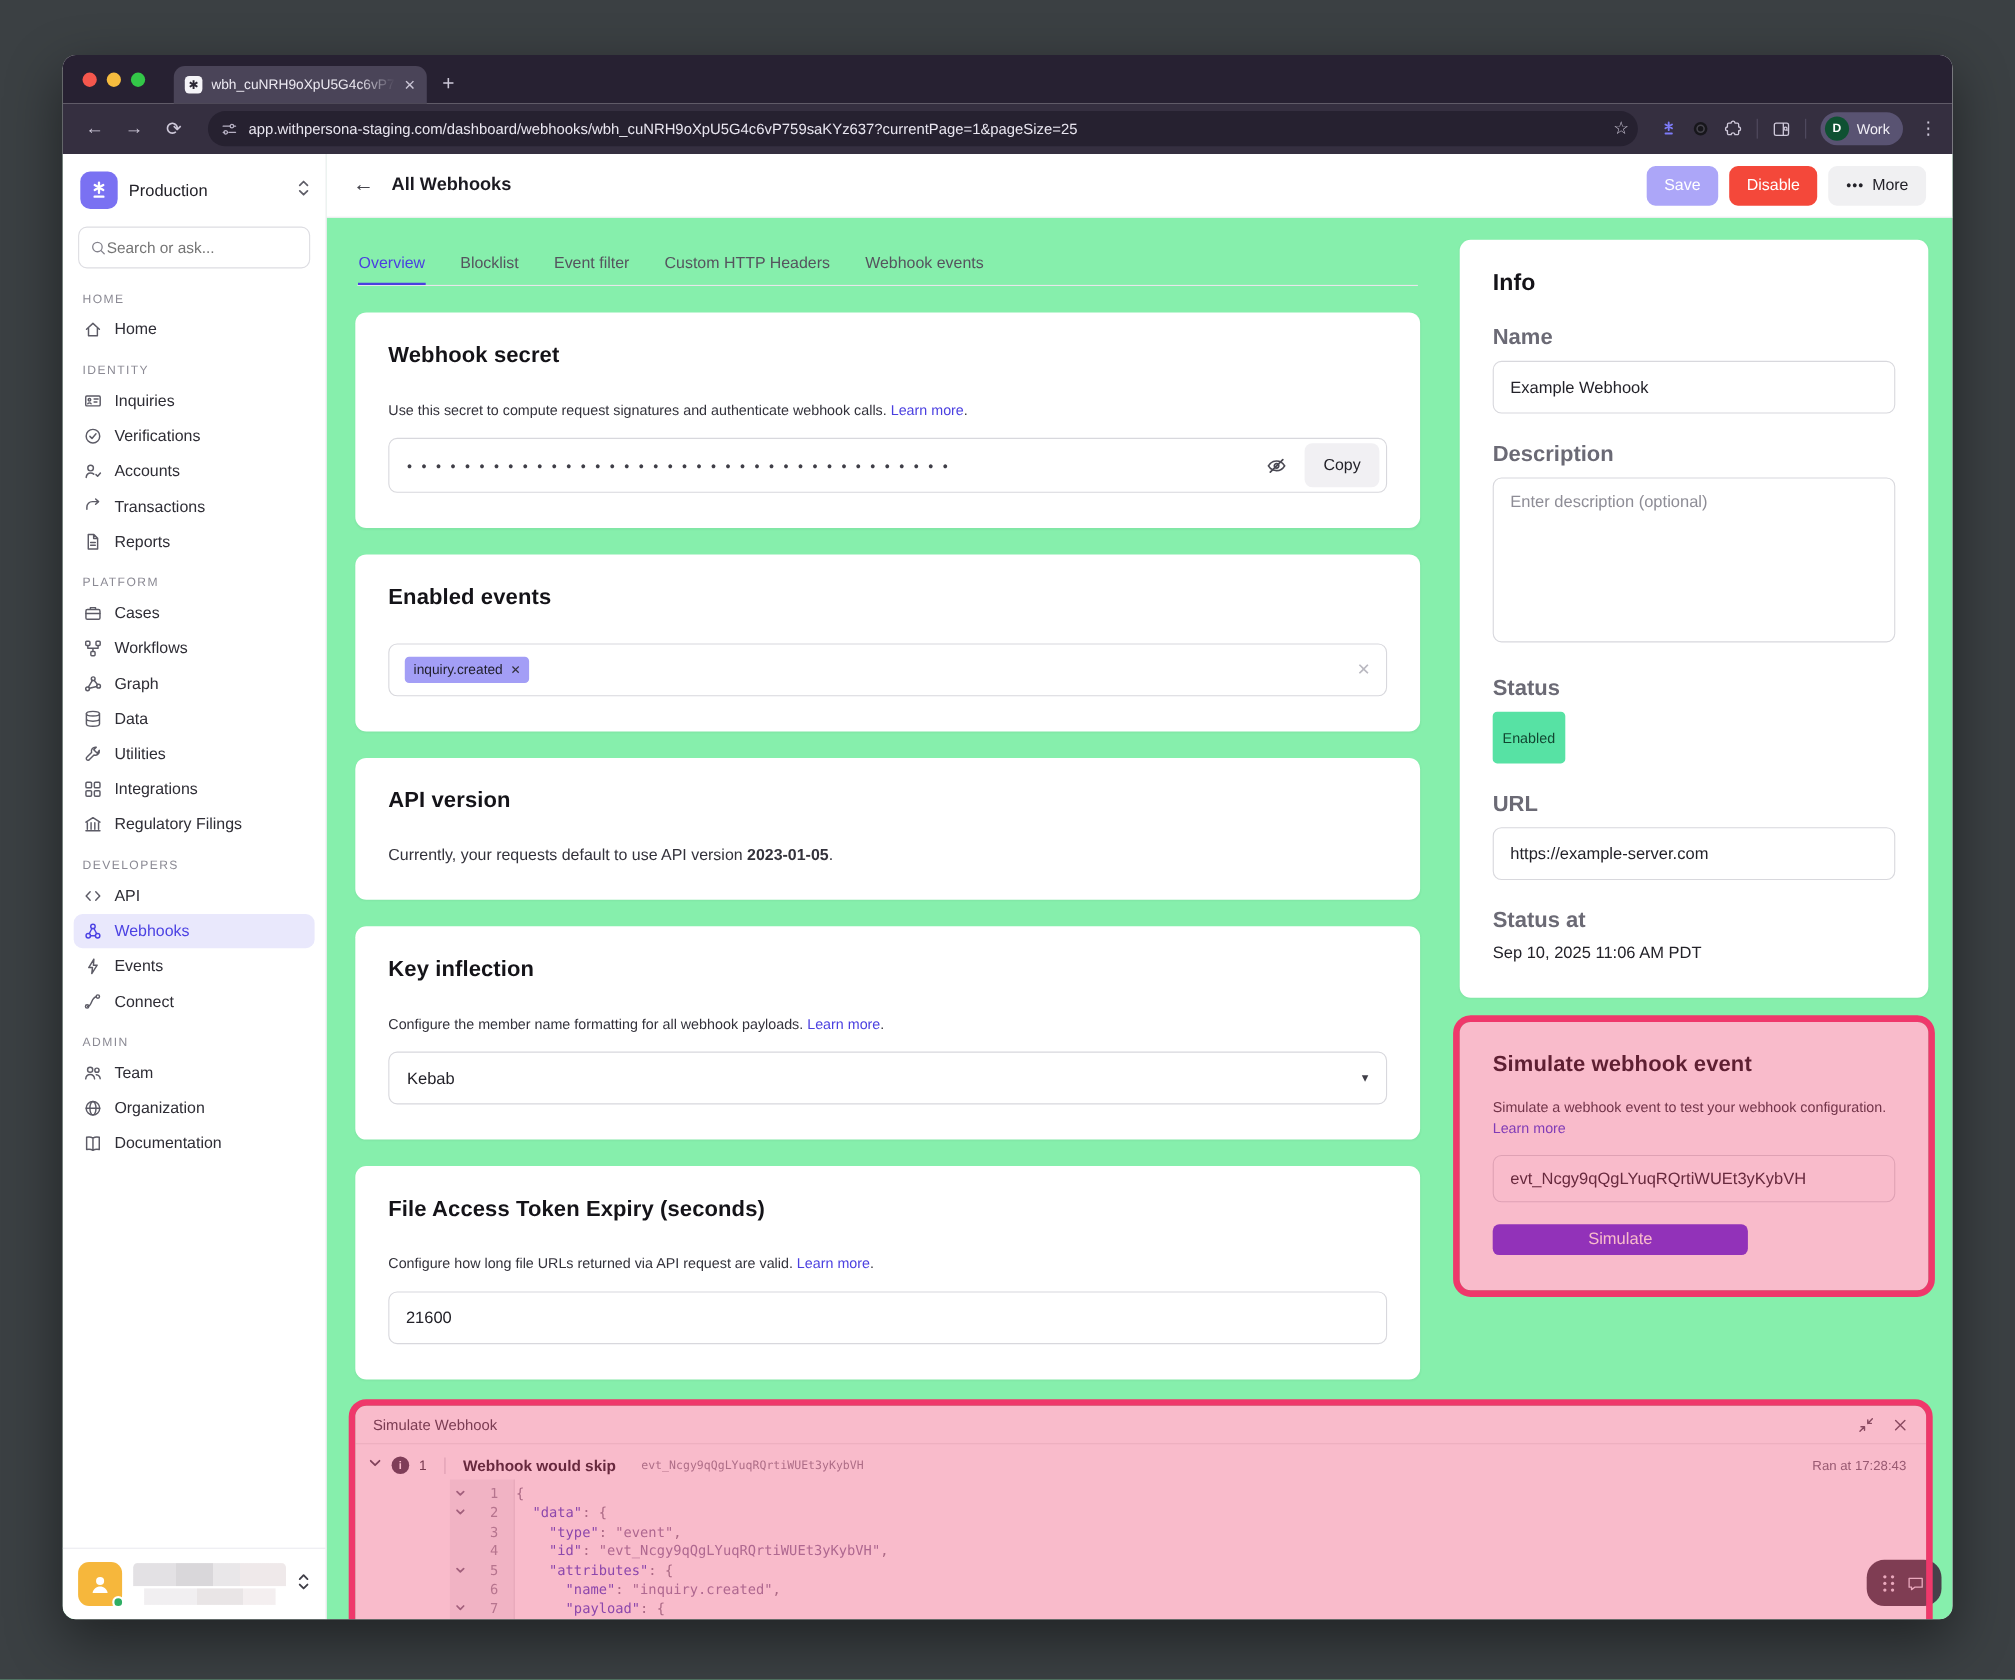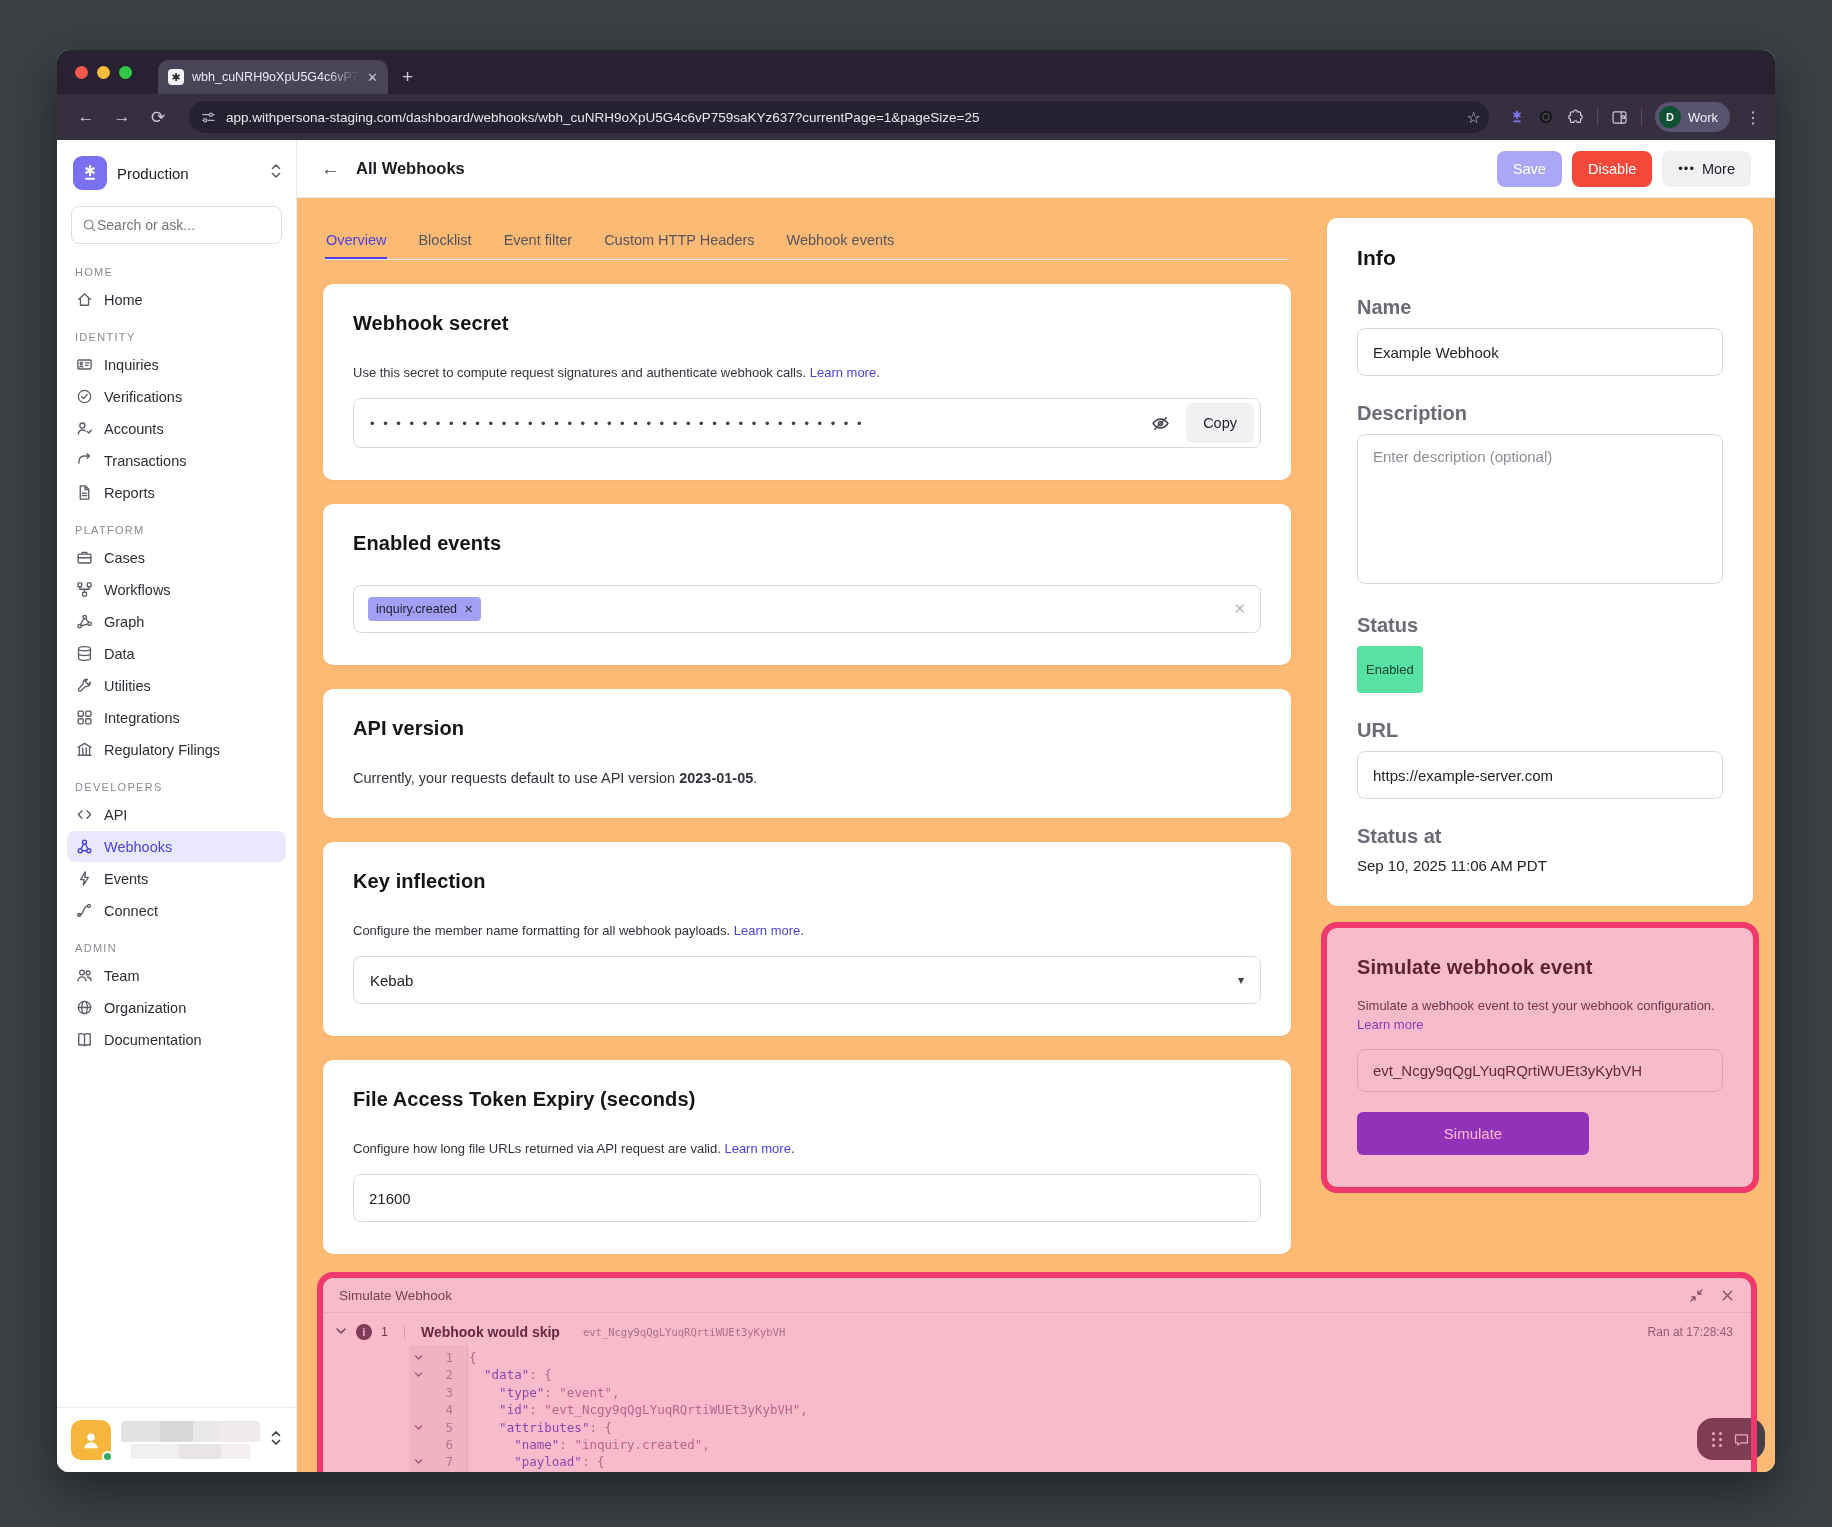--- a/index.html
+++ b/index.html
@@ -36,21 +36,21 @@
   .extrow { display:flex; align-items:center; gap:13px; margin-left:4px; }
   .vdiv { width:1px; height:18px; background:#534d62; }
   .profile { height:30px; background:#595372; border-radius:15px; display:flex; align-items:center;
              gap:7px; padding:0 12px 0 4px; }
   .pavatar { width:22px; height:22px; border-radius:50%; background:#0f5132; color:#fff;
              font-size:11px; font-weight:700; display:flex; align-items:center; justify-content:center; }
   .plabel { color:#f1eff6; font-size:13px; }
   .kebab { color:#cfc9da; font-size:16px; letter-spacing:0; margin-left:2px;}
 
   
-  .app { flex:1; display:flex; min-height:0; background:#fdba74; }
+  .app { flex:1; display:flex; min-height:0; background:#86efac; }
   .sidebar { width:240px; background:#fff; border-right:1px solid #e9e9ec; display:flex; flex-direction:column; flex:none; }
   .workspace { display:flex; align-items:center; gap:10px; padding:16px 14px 10px 16px; }
   .ws-logo { width:34px; height:34px; border-radius:9px; background:#7a71f2; display:flex; align-items:center; justify-content:center; flex:none;}
   .ws-logo svg { width:20px; height:20px; stroke:#fff; stroke-width:1.7; fill:none; stroke-linecap:round;}
   .ws-name { font-size:15px; color:#232229; flex:1; }
   .ws-chev svg{ width:12px;height:16px; stroke:#5f5e68; stroke-width:1.6; fill:none; stroke-linecap:round; stroke-linejoin:round;}
   .search { margin:6px 14px 4px; height:38px; border:1px solid #dddde2; border-radius:8px;
             display:flex; align-items:center; gap:0; padding:0 10px; color:#84838d; }
   .search input { border:none; outline:none; font-size:14px; color:#55545e; width:100%;
                   font-family:"Liberation Sans",sans-serif; background:transparent;}
@@ -137,21 +137,21 @@
 
   
   .hl { position:relative; border-radius:10px; }
   .hl::after { content:""; position:absolute; inset:0; background:rgba(237,55,102,.34);
                border-radius:10px; z-index:10; pointer-events:none; }
   .hl::before { content:""; position:absolute; inset:-6px; border:6px solid #ef386b; border-radius:16px;
                 z-index:11; pointer-events:none; }
   .simcard { margin-top:20px; margin-bottom:0; }
   .simcard h2 { margin-bottom:18px; }
   .simcard .desc { margin-bottom:14px; line-height:1.45;}
-  .simbtn { margin-top:20px; width:232px; height:43px; border:none; border-radius:6px; background:#6330e4;
+  .simbtn { margin-top:20px; width:232px; height:28px; border:none; border-radius:6px; background:#6330e4;
             color:#fff; font-size:15px; font-family:"Liberation Sans",sans-serif; }
 
   
   .consolewrap { margin:24px 2px 0 0; }
   .console { background:#fff; border-radius:10px; height:330px; overflow:hidden; }
   .chead { display:flex; align-items:center; padding:10px 16px 9px; border-bottom:1px solid rgba(40,30,50,.10); }
   .chead-title { font-size:13.5px; color:#413f49; flex:1; }
   .cicon { color:#56535e; display:flex; margin-left:16px; }
   .cicon svg { width:15px; height:15px; fill:none; stroke:currentColor; stroke-width:1.4; stroke-linecap:round; stroke-linejoin:round;}
   .resultrow { display:flex; align-items:center; padding:10px 18px 2px 12px; gap:9px; }

